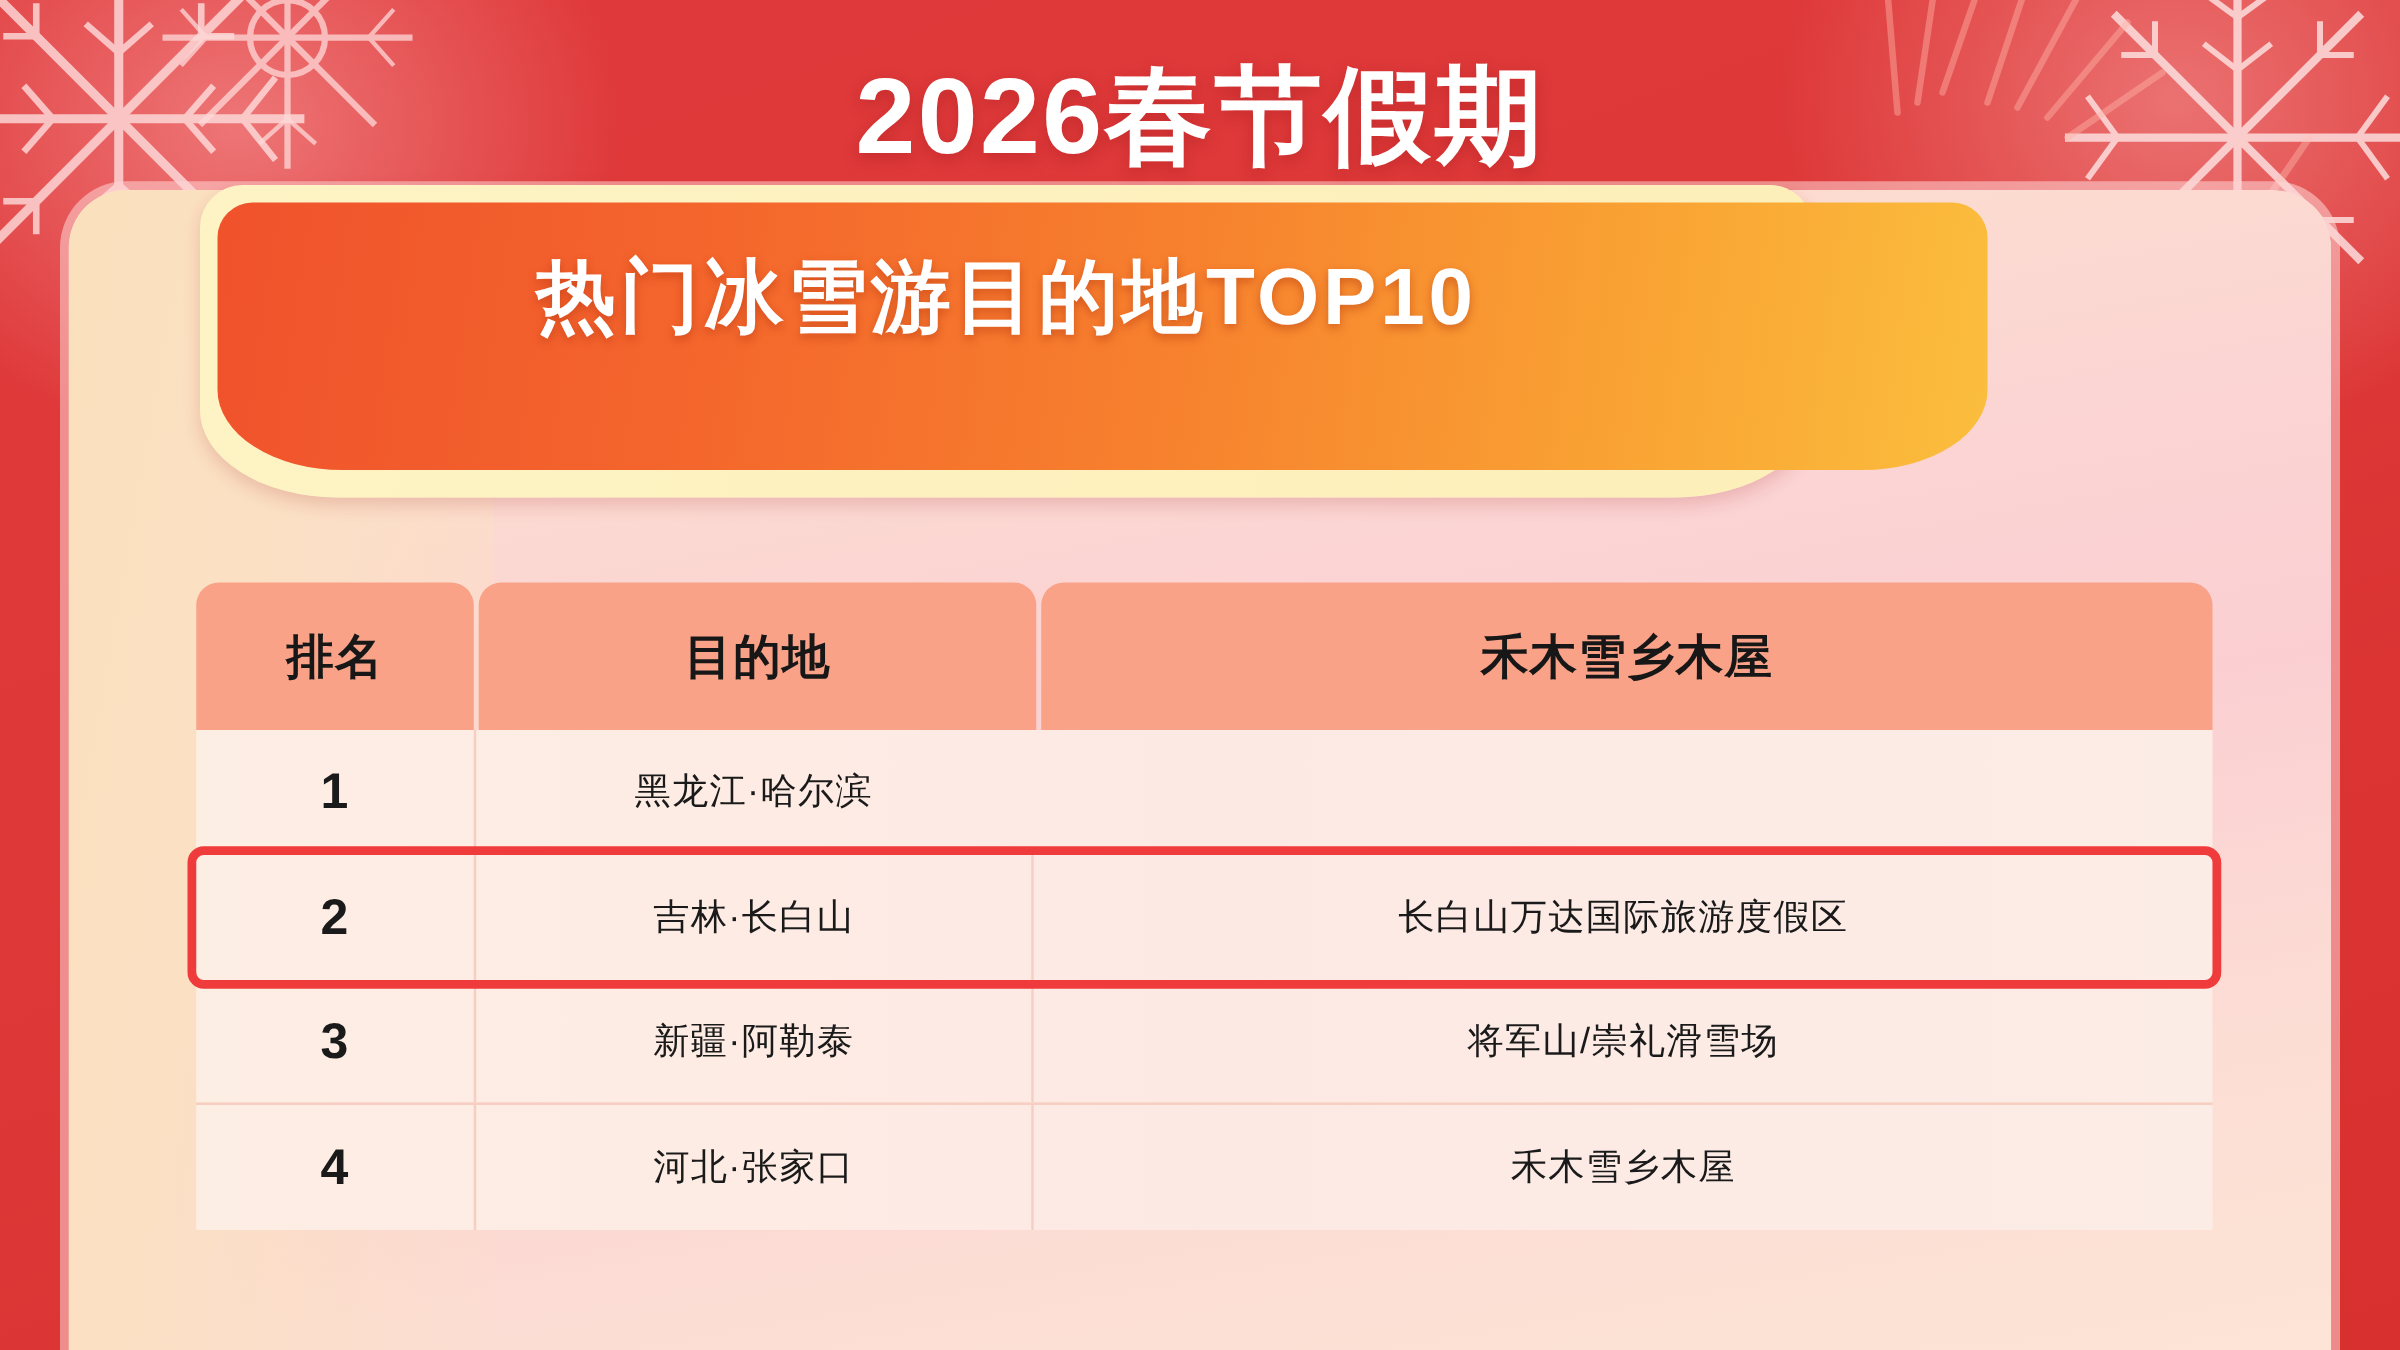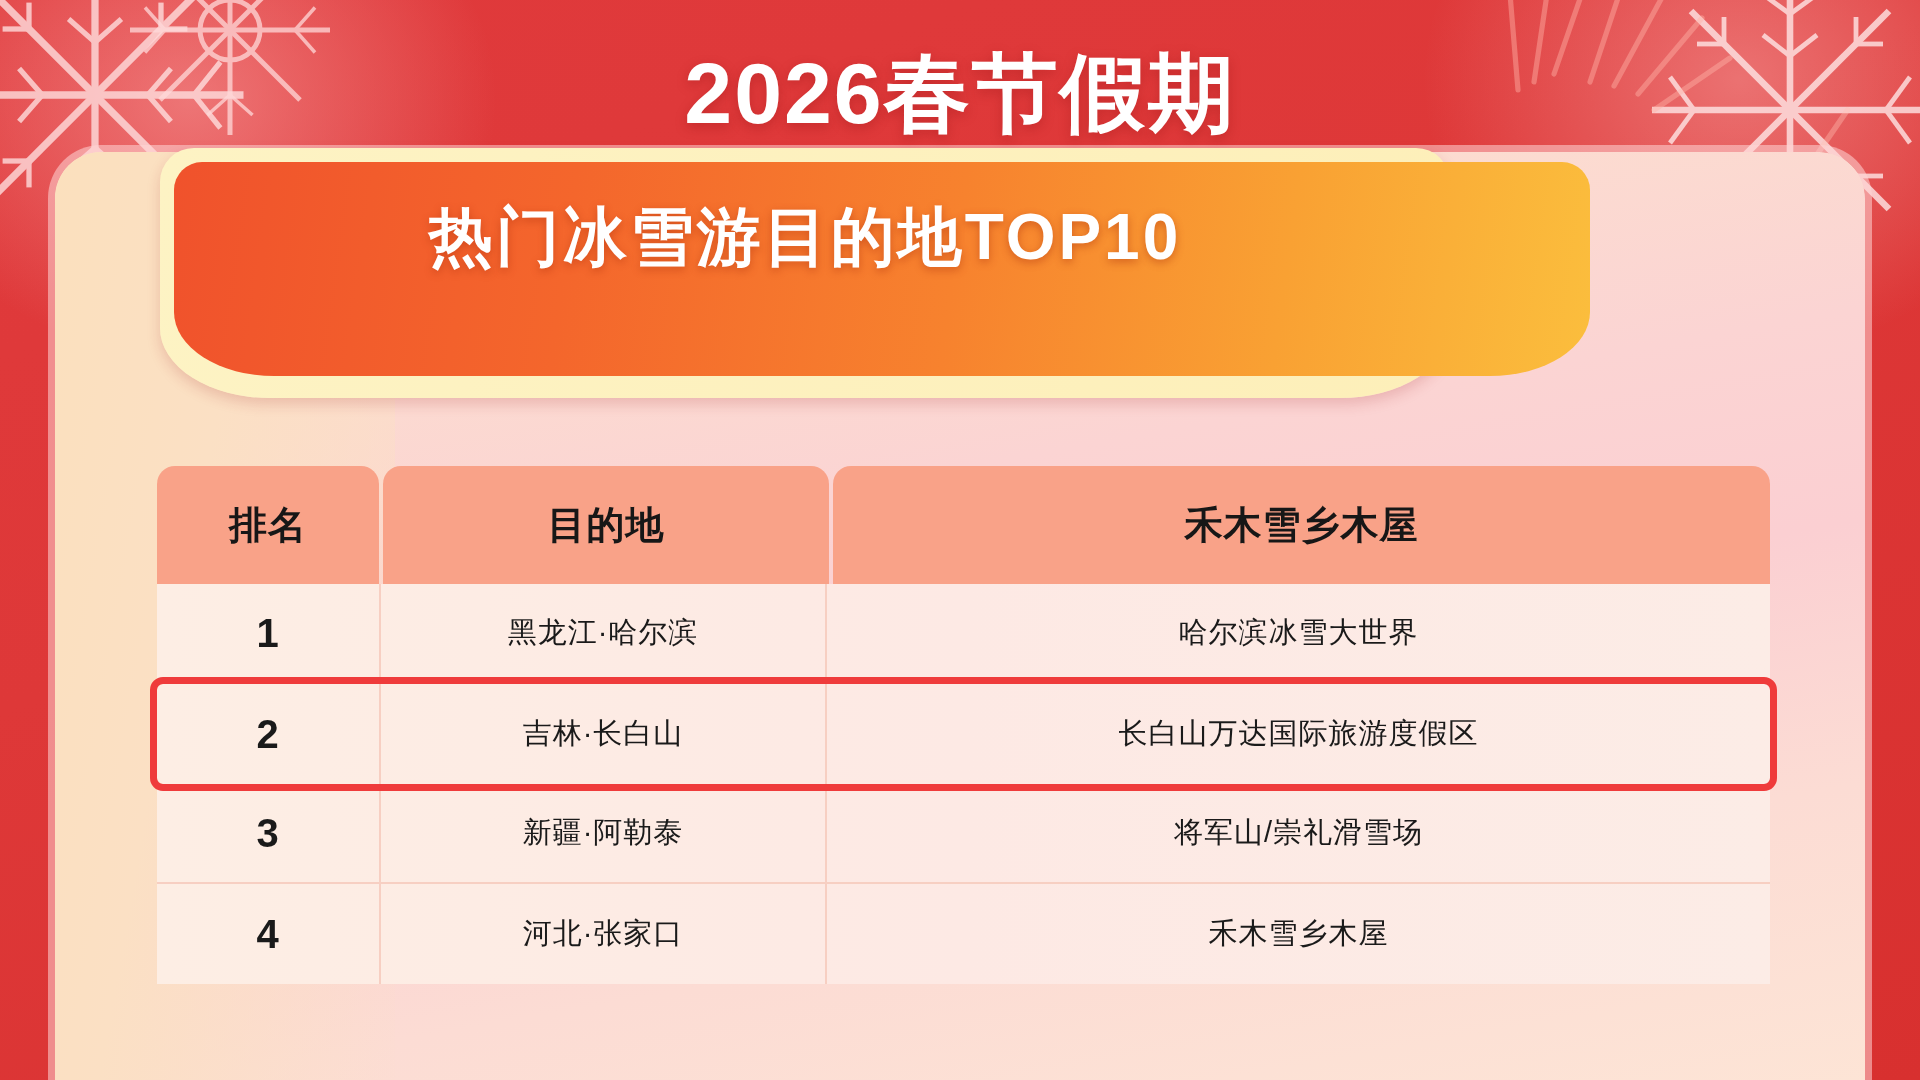--- a/index.html
+++ b/index.html
@@ -331,21 +331,20 @@
       <div class="t-cell c-rank">排名</div>
       <div class="t-cell c-dest">目的地</div>
       <div class="t-cell c-proj">禾木雪乡木屋</div>
     </div>
 
     <div class="t-body">
 
       <div class="t-row">
         <div class="t-cell c-rank">1</div>
         <div class="t-cell c-dest">黑龙江·哈尔滨</div>
-        <div class="t-cell c-proj">哈尔滨冰雪大世界</div>
       </div>
 
       <div class="t-row highlight">
         <div class="t-cell c-rank">2</div>
         <div class="t-cell c-dest">吉林·长白山</div>
         <div class="t-cell c-proj">长白山万达国际旅游度假区</div>
       </div>
 
       <div class="t-row">
         <div class="t-cell c-rank">3</div>

